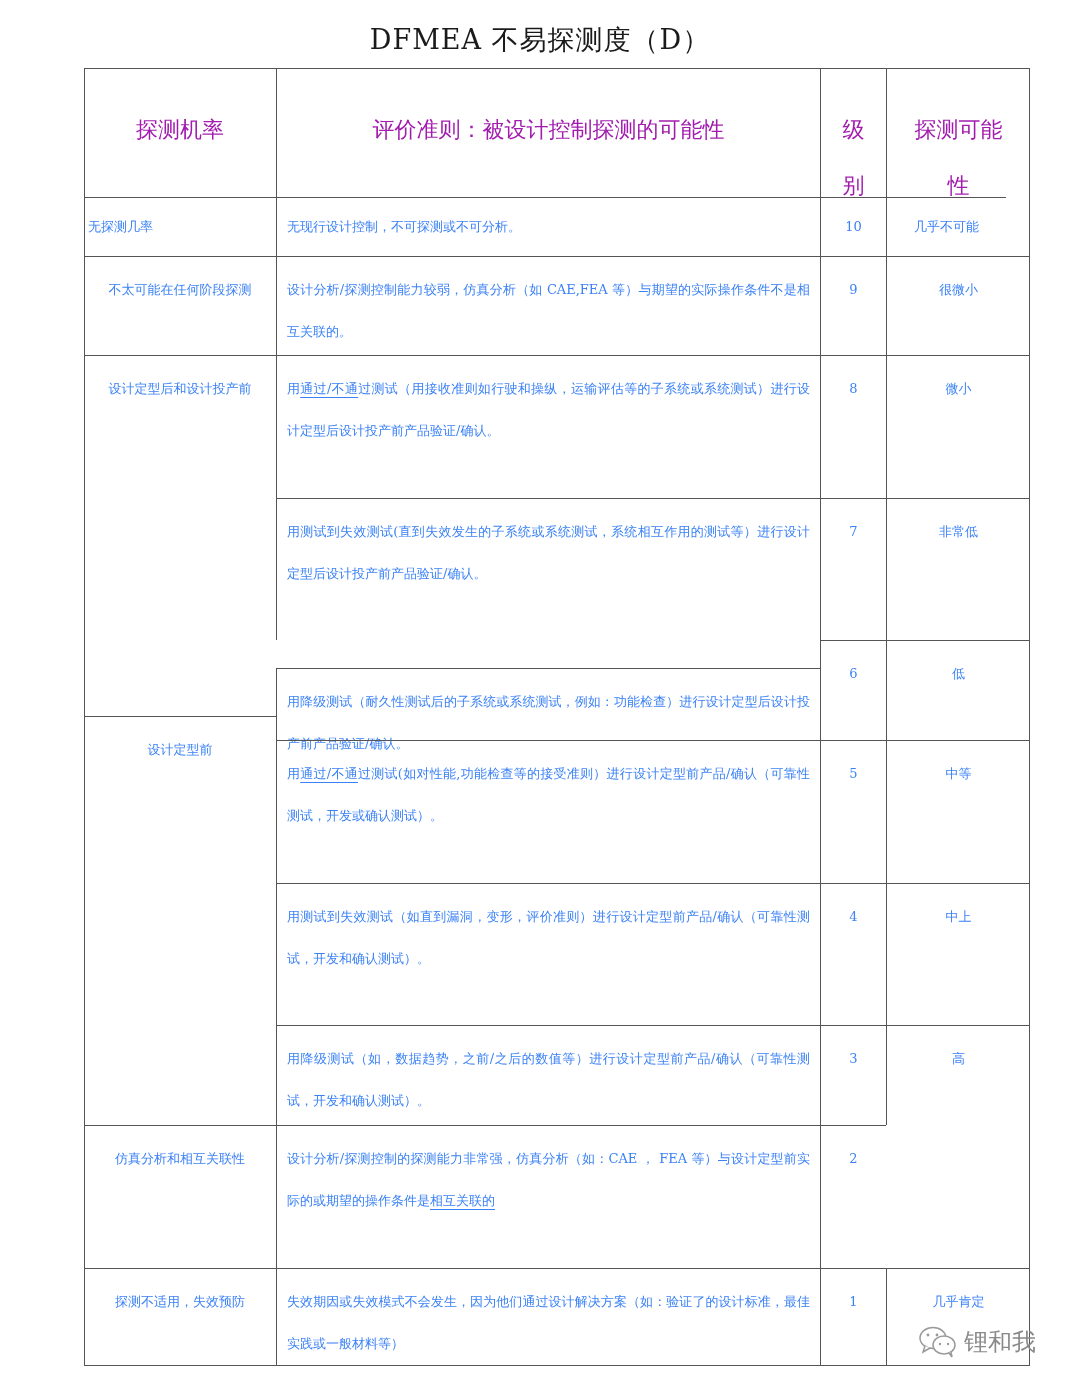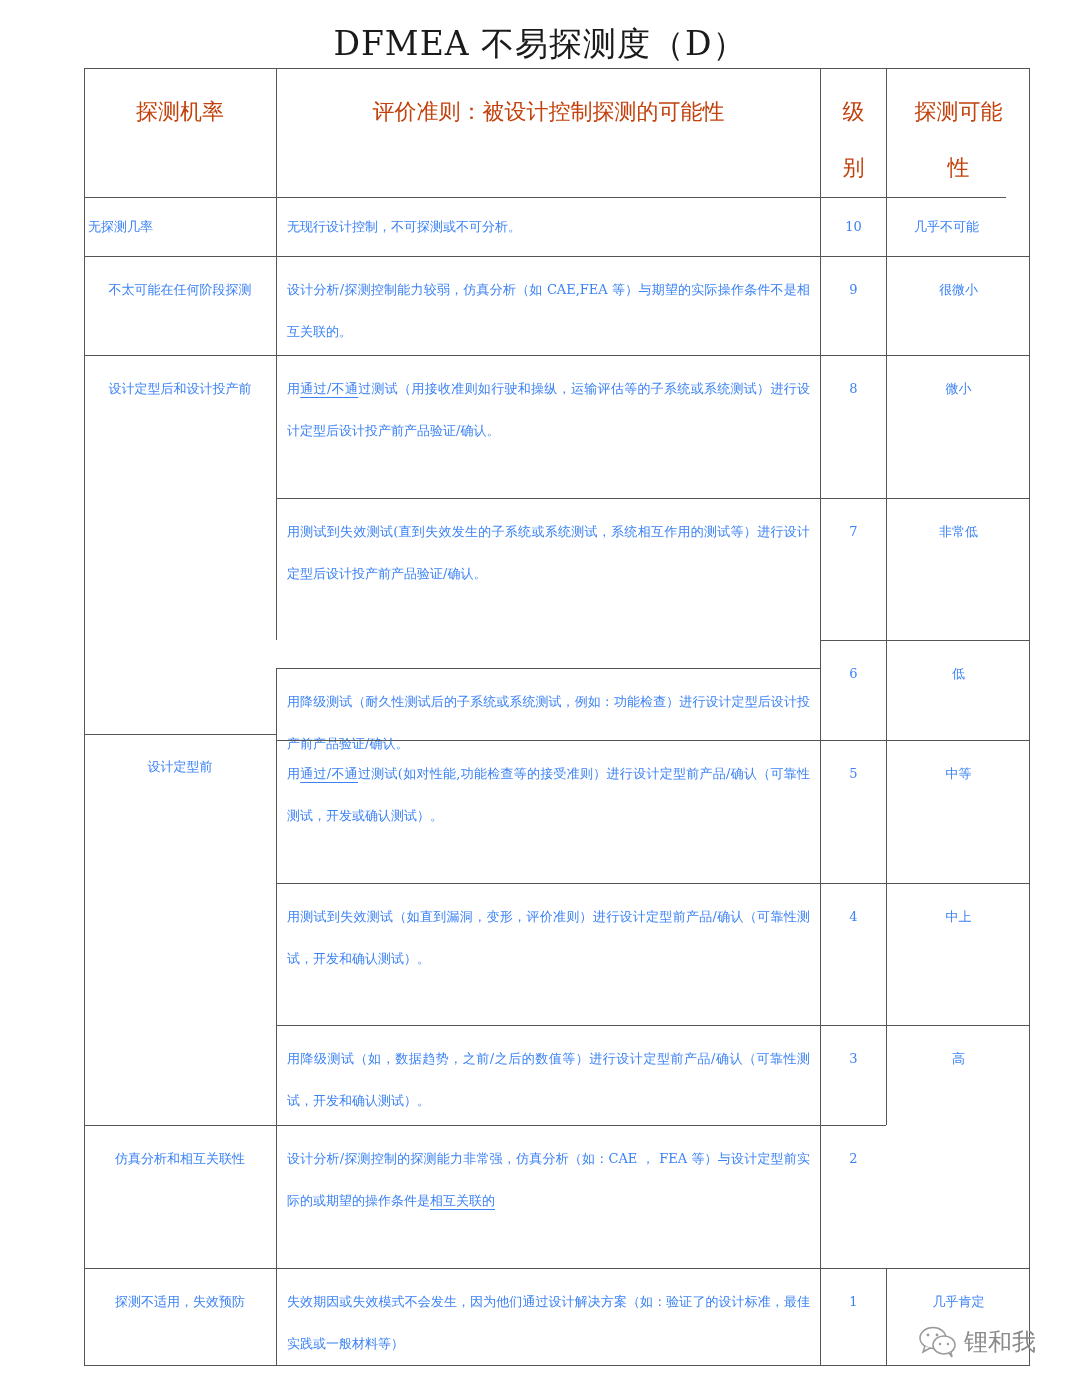--- a/index.html
+++ b/index.html
@@ -3,35 +3,35 @@
 <meta charset="utf-8">
 <style>
   html, body { margin: 0; padding: 0; background: #ffffff; }
   body {
     width: 1080px; height: 1391px; position: relative; overflow: hidden;
     font-family: "DejaVu Serif", "Liberation Serif", serif;
     color: #222;
   }
   .title {
     position: absolute; left: 0; top: 22px; width: 1080px;
-    text-align: center; font-size: 33px; letter-spacing: 1px; color: #1a1a1a;
+    text-align: center; font-size: 27px; letter-spacing: 1px; color: #1a1a1a;
   }
   .grid {
     position: absolute; left: 84px; top: 68px; width: 946px; height: 1298px;
   }
   .cell {
     position: absolute; box-sizing: border-box;
     border-left: 1.5px solid #555; border-top: 1.5px solid #555;
     font-size: 13px; line-height: 42px; color: #3b82f6;
   }
   .outer {
     position: absolute; left: 0; top: 0; width: 946px; height: 1298px;
     box-sizing: border-box; border: 1.5px solid #555; pointer-events: none;
   }
-  .hdr { font-size: 22px; text-align: center; padding-top: 16px; line-height: 56px; color: #c2410c; }
+  .hdr { font-size: 22px; text-align: center; padding-top: 34px; line-height: 56px; color: #a21caf; }
   .c1 { text-align: center; padding: 12px 8px 0 8px; }
   .c2 { padding: 12px 10px 0 10px; text-align: justify; }
   .c3 { text-align: center; padding-top: 12px; }
   .c4 { text-align: center; padding-top: 12px; }
   .u { text-decoration: underline; text-underline-offset: 4px; }
   .watermark {
     position: absolute; left: 918px; top: 1322px; height: 40px;
     display: flex; align-items: center; gap: 6px; color: #8a8a8a; font-size: 24px;
     font-family: "DejaVu Sans", sans-serif;
   }
@@ -51,21 +51,21 @@
     <div>别</div>
   </div>
   <div class="cell hdr" style="left:802px;top:0;width:144px;height:129px;border-top:none;">
     <div>探测可能</div>
     <div>性</div>
   </div>
 
   <div class="cell c1" style="left:0;top:129px;width:192px;height:59px;border-left:none;padding-top:8px;text-align:left;padding-left:4px;">无探测几率</div>
   <div class="cell c1" style="left:0;top:188px;width:192px;height:99px;border-left:none;">不太可能在任何阶段探测</div>
   <div class="cell c1" style="left:0;top:287px;width:192px;height:385px;border-left:none;">设计定型后和设计投产前</div>
-  <div class="cell c1" style="left:0;top:666px;width:192px;height:385px;border-left:none;font-family:Liberation Mono, monospace;">设计定型前</div>
+  <div class="cell c1" style="left:0;top:648px;width:192px;height:385px;border-left:none;">设计定型前</div>
   <div class="cell c1" style="left:0;top:1057px;width:192px;height:143px;border-left:none;">仿真分析和相互关联性</div>
   <div class="cell c1" style="left:0;top:1200px;width:192px;height:98px;border-left:none;">探测不适用，失效预防</div>
 
   <div class="cell c2" style="left:192px;top:129px;width:544px;height:59px;padding-top:8px;"><span>无现行设计控制，不可探测或不可分析。</span></div>
   <div class="cell c3" style="left:736px;top:129px;width:66px;height:59px;padding-top:8px;">10</div>
   <div class="cell c4" style="left:802px;top:129px;width:120px;height:59px;padding-top:8px;">几乎不可能</div>
 
   <div class="cell c2" style="left:192px;top:188px;width:544px;height:99px;"><span>设计分析/探测控制能力较弱，仿真分析（如 CAE,FEA 等）与期望的实际操作条件不是相互关联的。</span></div>
   <div class="cell c3" style="left:736px;top:188px;width:66px;height:99px;">9</div>
   <div class="cell c4" style="left:802px;top:188px;width:144px;height:99px;">很微小</div>

